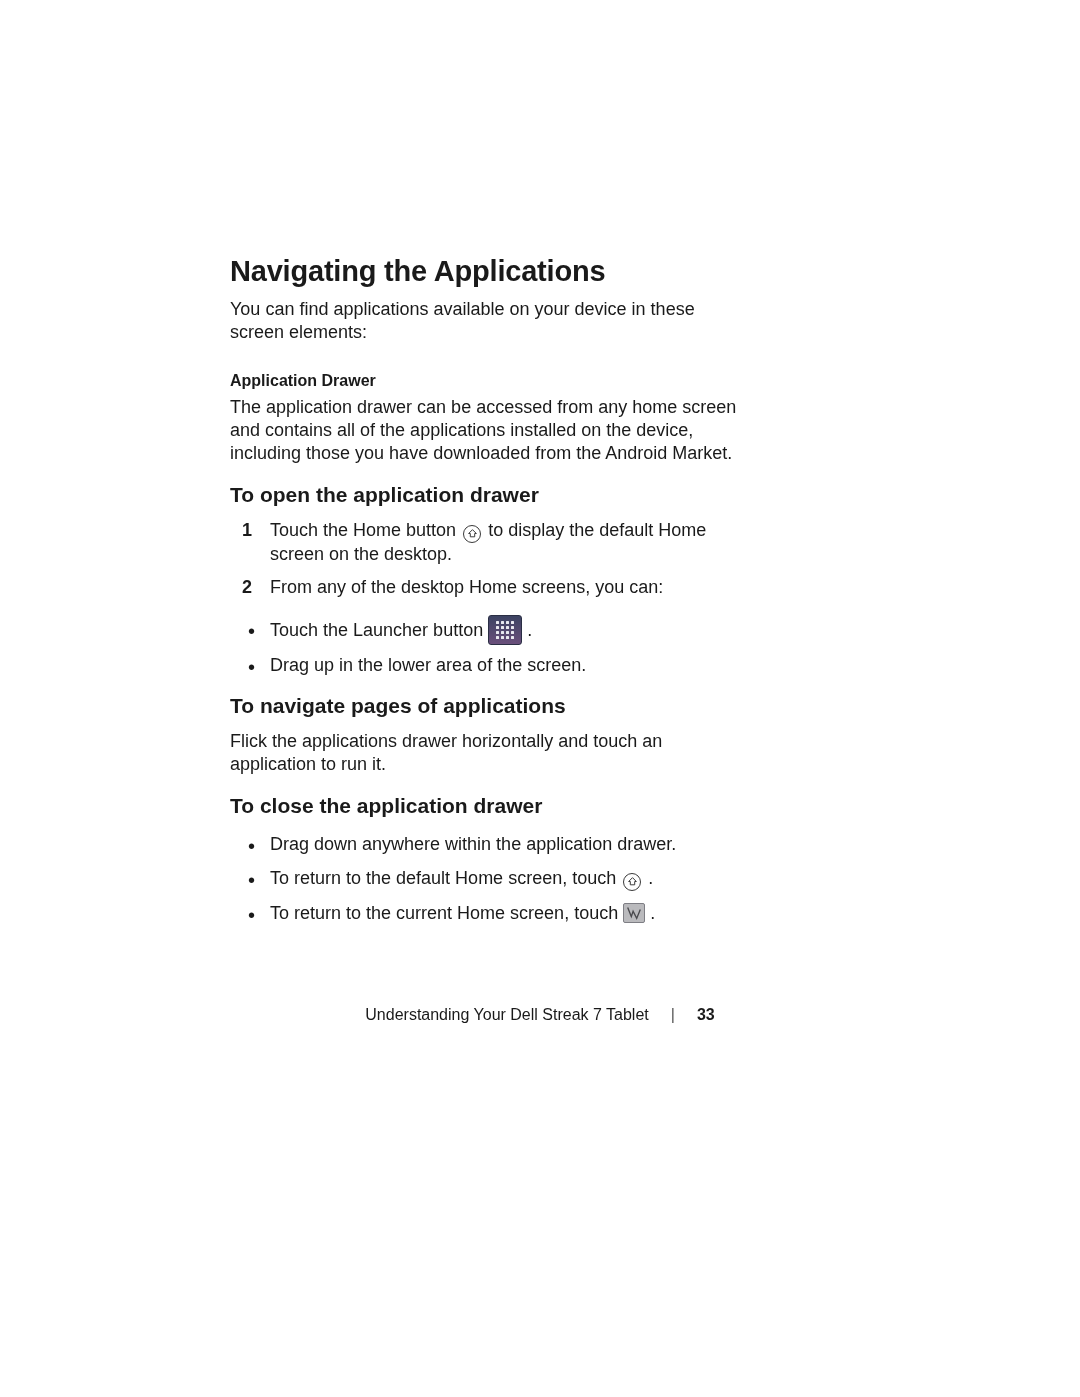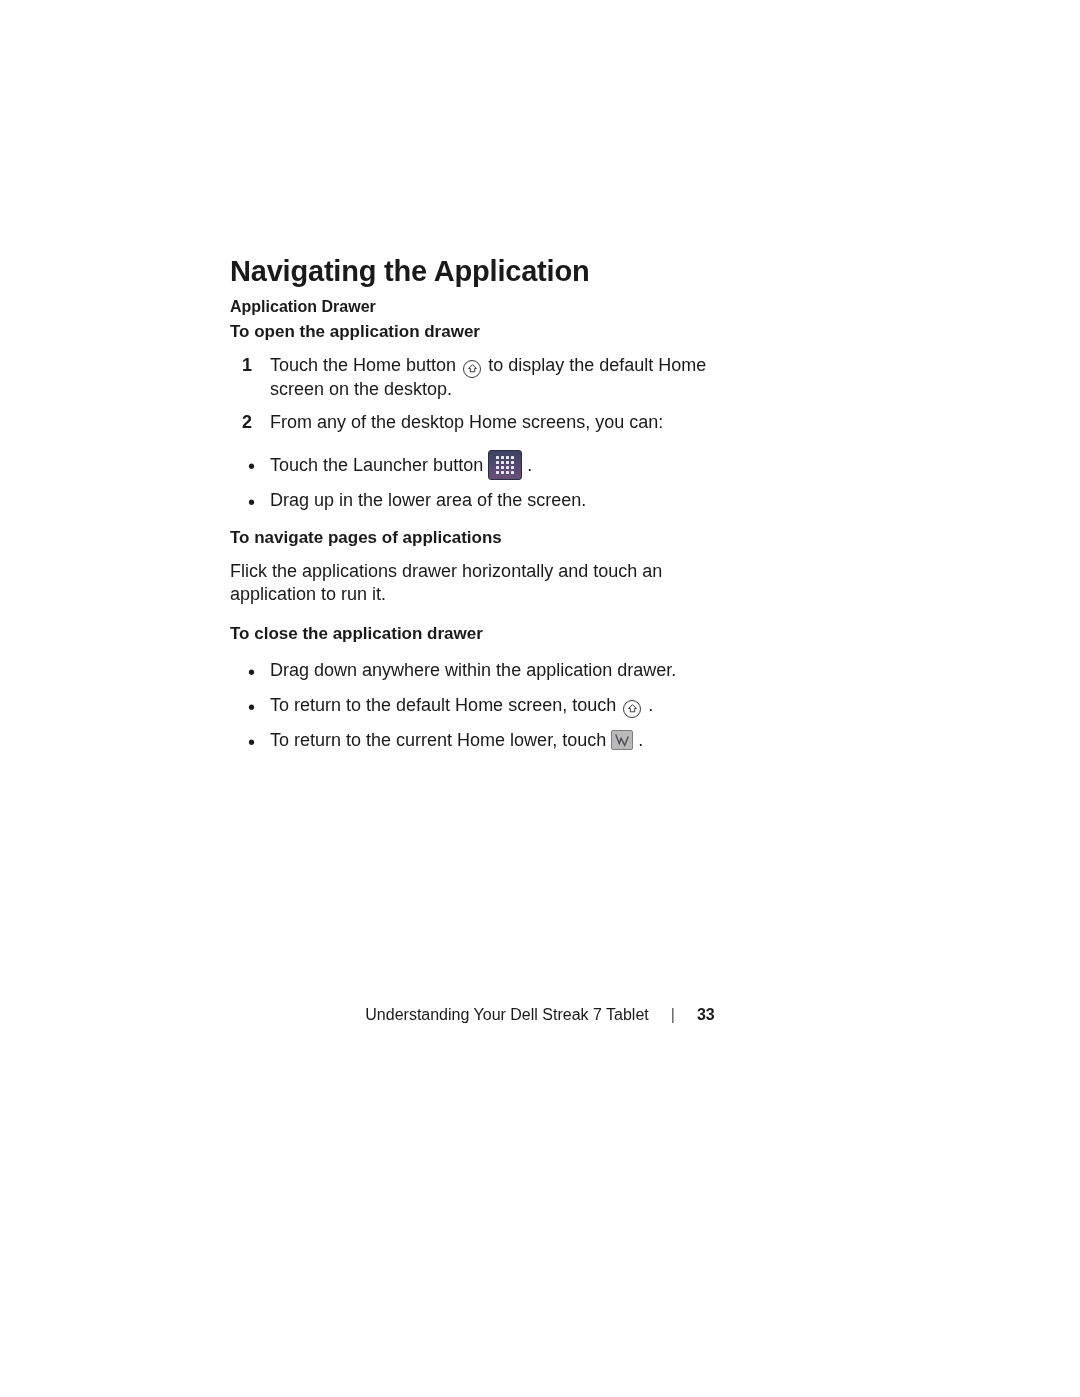--- a/index.html
+++ b/index.html
@@ -33,21 +33,21 @@
       font-size: 16px;
       font-weight: 700;
       margin-bottom: 6px;
     }
     .para {
       font-size: 18px;
       line-height: 1.28;
       margin-bottom: 18px;
     }
     .task-heading {
-      font-size: 17px;
+      font-size: 21px;
       font-weight: 700;
       margin-bottom: 12px;
       margin-top: 4px;
     }
     ol.numlist {
       list-style: none;
       padding-left: 0;
       margin-bottom: 16px;
     }
     ol.numlist > li {
@@ -153,24 +153,26 @@
       font-size: 16px;
     }
     .footer-sep { font-weight: 300; color: #555; }
     .footer-page { font-weight: 700; }
   </style>
 </head>
 <body>
 
 <div class="page">
 
-  <h1 class="heading">Navigating the Application</h1>
-
+  <h1 class="heading">Navigating the Applications</h1>
+
+  <p class="intro">You can find applications available on your device in these screen elements:</p>
 
   <h2 class="subheading">Application Drawer</h2>
+  <p class="para">The application drawer can be accessed from any home screen and contains all of the applications installed on the device, including those you have downloaded from the Android Market.</p>
 
   <p class="task-heading">To open the application drawer</p>
 
   <ol class="numlist">
     <li>
       <span class="num">1</span>
       <span>Touch the Home button </span>
       <span class="inline-icon home-circle-icon">
         <svg viewBox="0 0 20 20">
             <path d="M10 3 L17 10 L14 10 L14 16 L6 16 L6 10 L3 10 Z" fill="none" stroke="#3a3a3a" stroke-width="1.8"></path>
@@ -225,21 +227,21 @@
     <li>
       <span>To return to the default Home screen, touch </span>
       <span class="inline-icon home-circle-icon">
         <svg viewBox="0 0 20 20">
             <path d="M10 3 L17 10 L14 10 L14 16 L6 16 L6 10 L3 10 Z" fill="none" stroke="#3a3a3a" stroke-width="1.8"></path>
           </svg>
       </span>
       <span> .</span>
     </li>
     <li>
-      <span>To return to the current Home lower, touch </span>
+      <span>To return to the current Home screen, touch </span>
       <span class="gray-icon">
         <svg viewBox="0 0 22 20">
           <path d="M4 4 L8 14 L10 8 L14 16 L18 6" fill="none" stroke="#4a4a4e" stroke-width="1.5"></path>
           <rect x="1" y="1" width="20" height="18" fill="none" stroke="#8a8a8e" stroke-width="0"></rect>
         </svg>
       </span>
       <span>.</span>
     </li>
   </ul>
 

